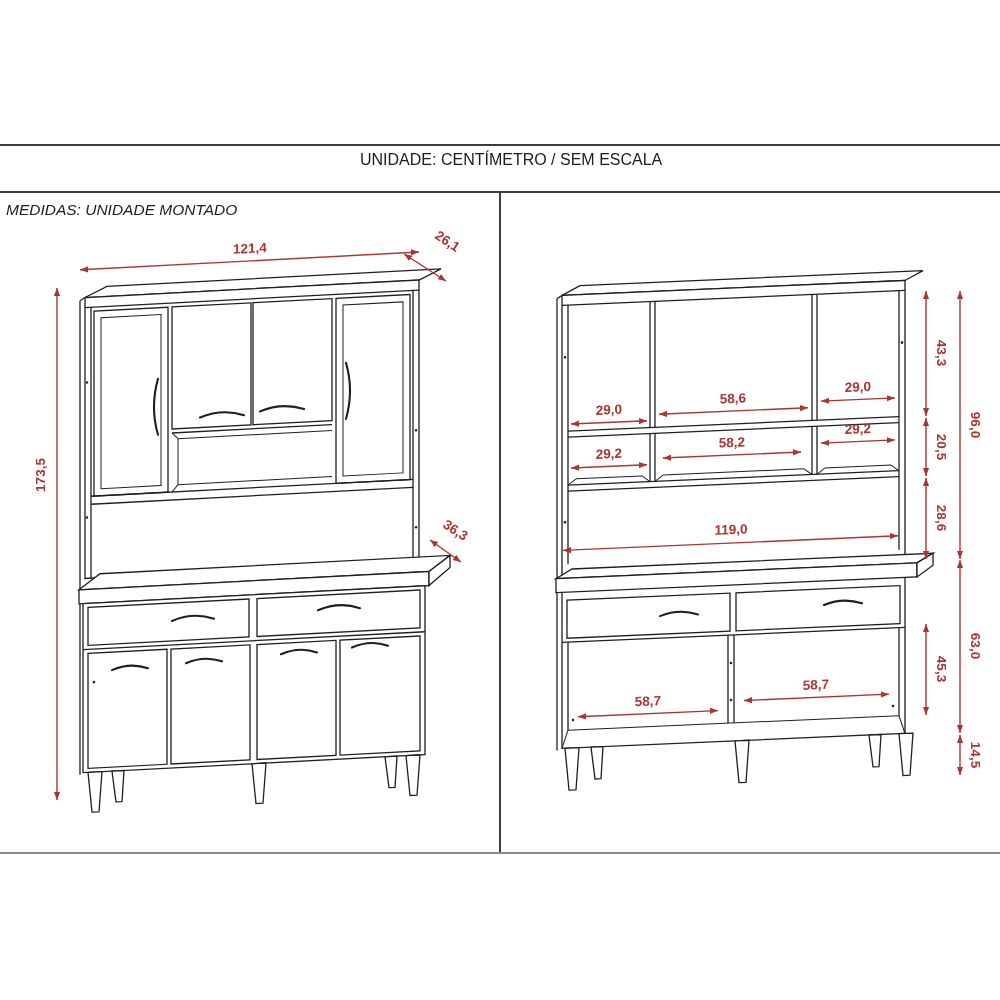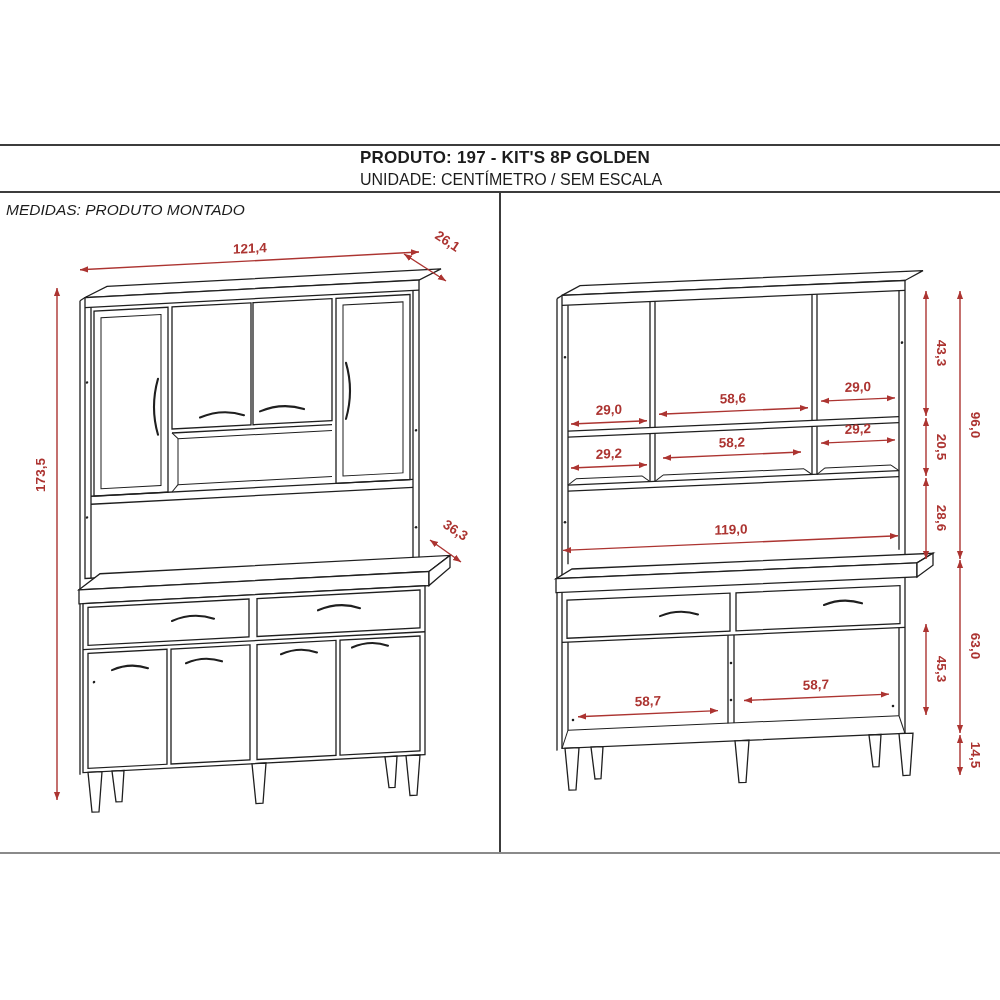--- a/index.html
+++ b/index.html
@@ -26,25 +26,24 @@
 <body>
 
 <div id="stage">
 
   <div class="hline" style="top:144px;"></div>
   <div class="hline" style="top:191px;"></div>
   <div class="hline" style="top:852px;background:#8a8a8a;"></div>
   <div class="vdivider" style="left:499px;top:193px;height:659px;"></div>
 
   <div id="title-block">
-    <div id="title-line1">PRODUTO: 197 - KIT'S 8P GOLDEN</div>
     <div id="title-line2">UNIDADE: CENTÍMETRO / SEM ESCALA</div>
   </div>
 
-  <div class="panel-label" style="left:6px;">MEDIDAS: PRODUTO MONTADO</div>
+  <div class="panel-label" style="left:6px;">MEDIDAS: UNIDADE MONTADO</div>
 
   <svg style="left:0;" width="497" height="660" viewBox="0 0 497 660">
     <defs>
       <marker id="arwL" markerUnits="userSpaceOnUse" markerWidth="9" markerHeight="8" refX="8" refY="3.5" orient="auto-start-reverse">
         <path d="M0,0.4 L8,3.5 L0,6.6 Z" fill="#ac3431" stroke="none"></path>
       </marker>
     </defs>
 
     <g class="art">
       <g transform="translate(0,22) skewY(-3)">

